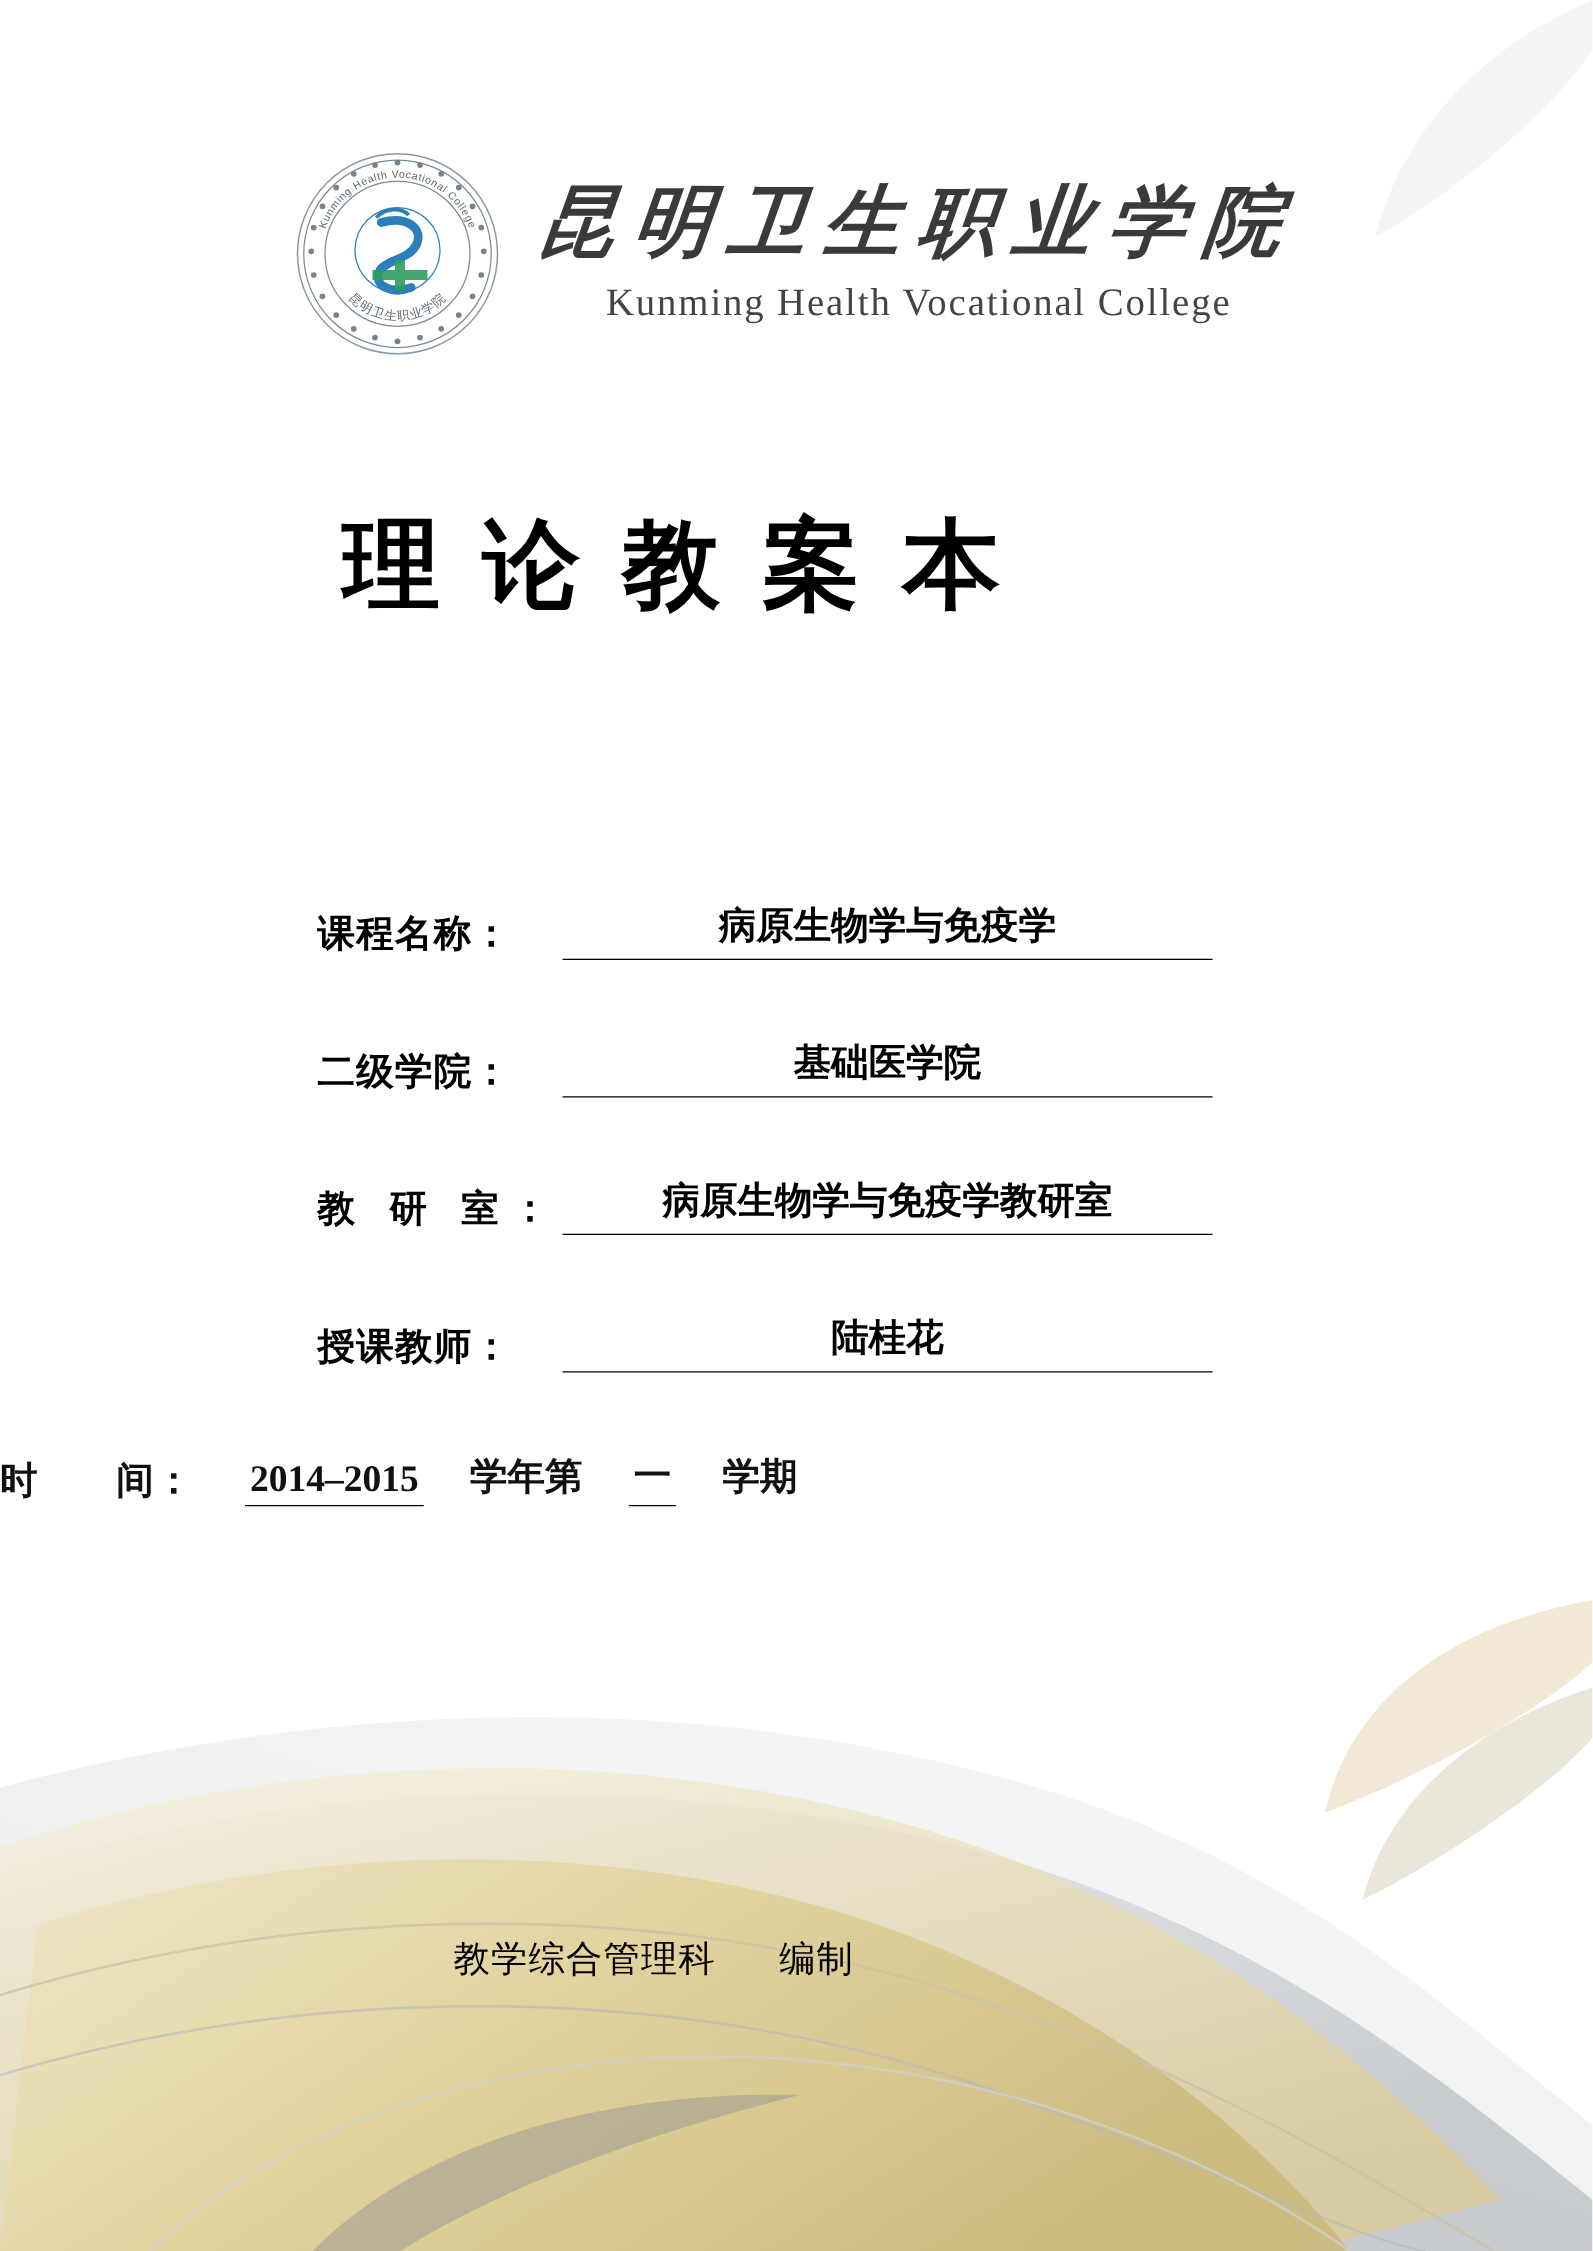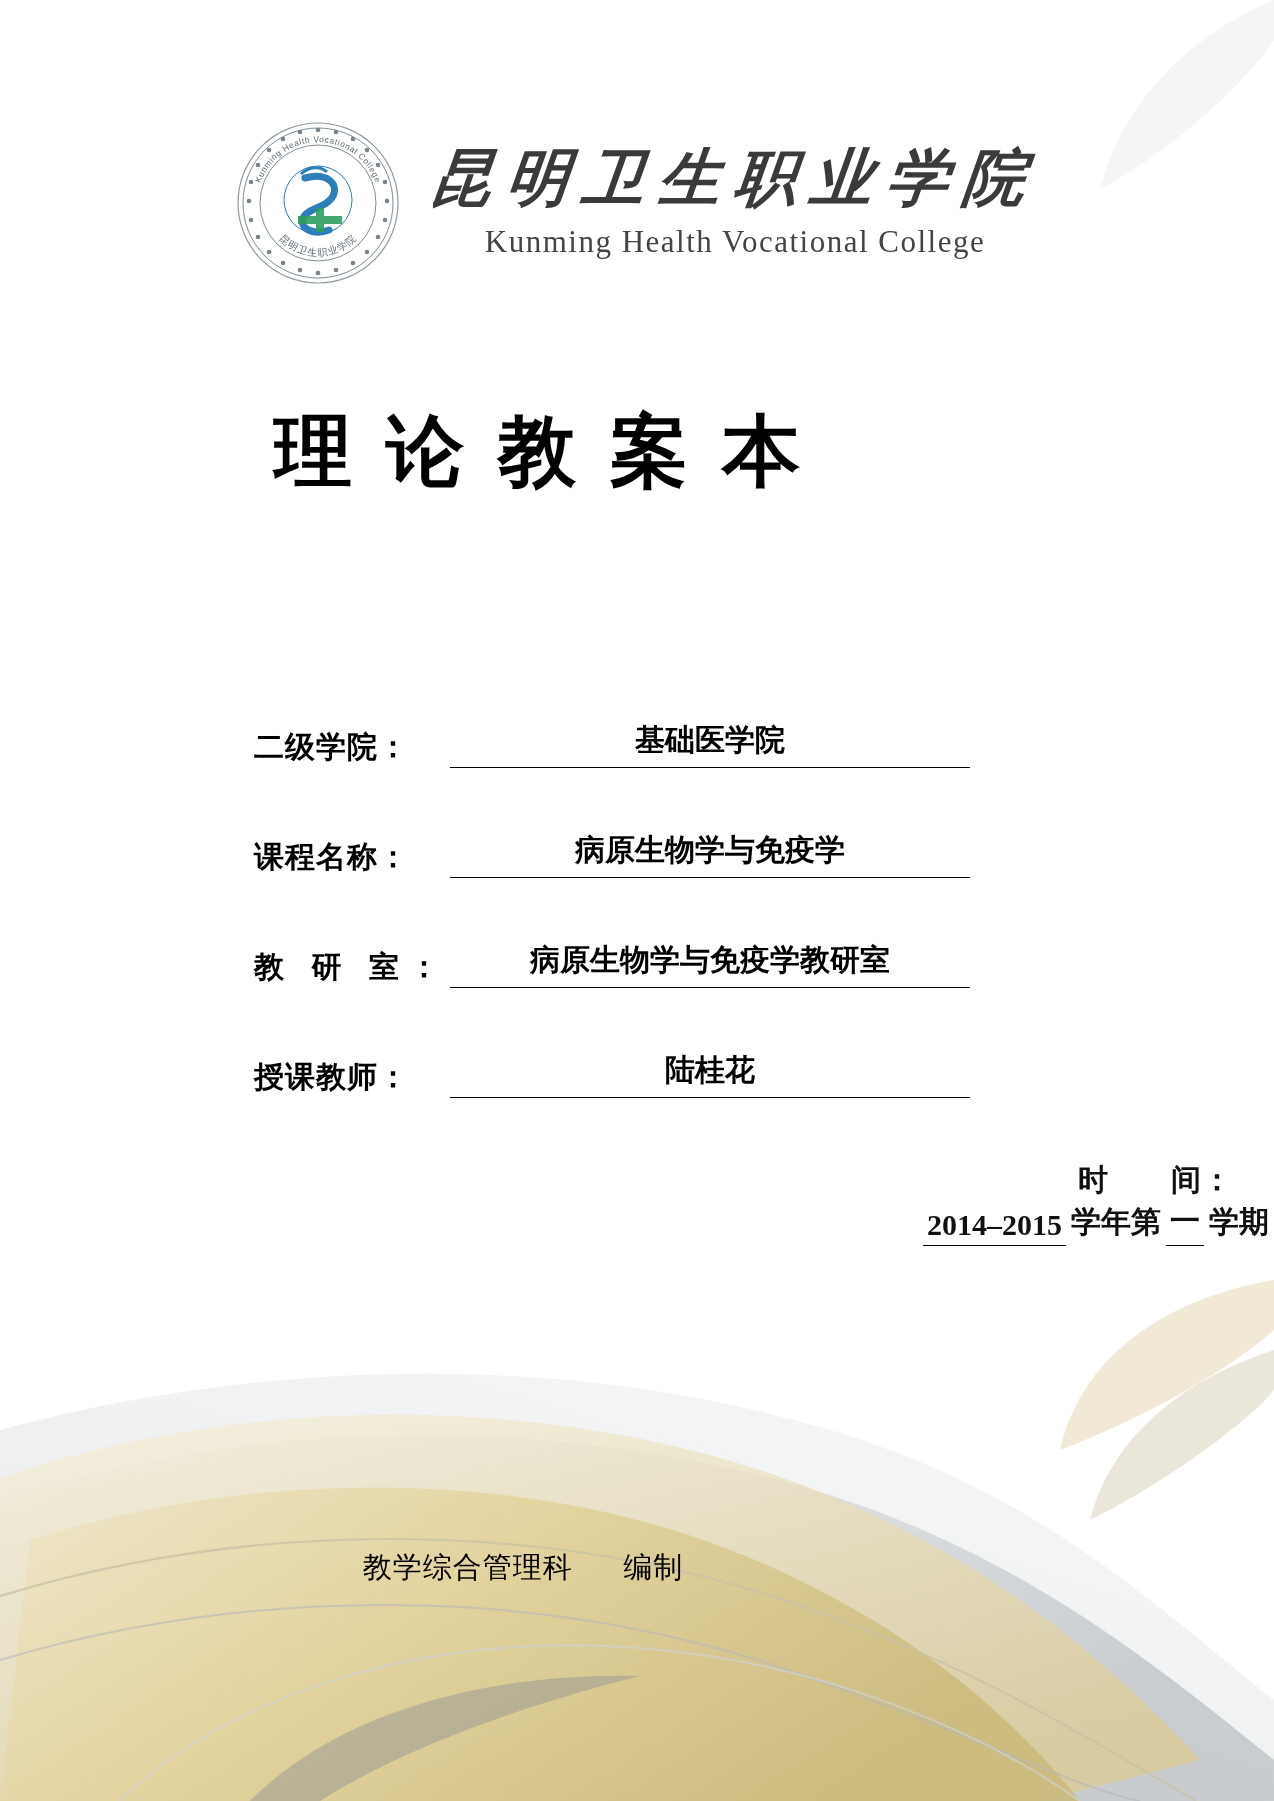--- a/index.html
+++ b/index.html
@@ -125,38 +125,38 @@
     font-size: 30px;
     color: #000;
     white-space: nowrap;
   }
 
   
   .time-row {
     display: flex;
     align-items: flex-end;
     margin-top: 36px;
-    flex-direction: column;
   }
   .time-label {
     font-family: "Liberation Serif", serif;
     font-weight: bold;
     font-size: 30px;
     letter-spacing: 1px;
     width: 196px;
     flex: 0 0 auto;
     white-space: nowrap;
   }
   .time-inline {
     display: flex;
     align-items: flex-end;
     font-family: "Liberation Serif", serif;
     font-weight: bold;
     font-size: 30px;
     white-space: nowrap;
+    gap: 32px;
   }
   .u-line {
     border-bottom: 1.6px solid #000;
     padding: 0 4px 3px 4px;
   }
   .no-line {
     padding: 0 5px 3px 5px;
   }
 
   
@@ -275,30 +275,30 @@
     <div class="school-cn">昆明卫生职业学院</div>
     <div class="school-en">Kunming Health Vocational College</div>
   </div>
 </div>
 
 <div class="main-title">理论教案本</div>
 
 <div class="fields">
 
   <div class="field-row">
+    <div class="field-label">课程名称：</div>
+    <div class="field-value-wrap">
+      <span class="field-value">病原生物学与免疫学</span>
+    </div>
+  </div>
+
+  <div class="field-row">
     <div class="field-label">二级学院：</div>
     <div class="field-value-wrap">
       <span class="field-value">基础医学院</span>
-    </div>
-  </div>
-
-  <div class="field-row">
-    <div class="field-label">课程名称：</div>
-    <div class="field-value-wrap">
-      <span class="field-value">病原生物学与免疫学</span>
     </div>
   </div>
 
   <div class="field-row">
     <div class="field-label spaced">教 研 室：</div>
     <div class="field-value-wrap">
       <span class="field-value">病原生物学与免疫学教研室</span>
     </div>
   </div>
 

